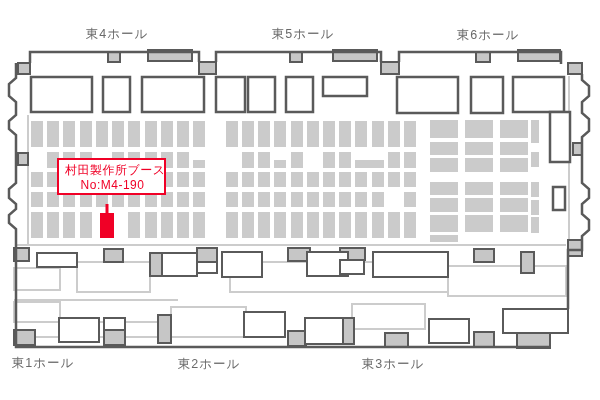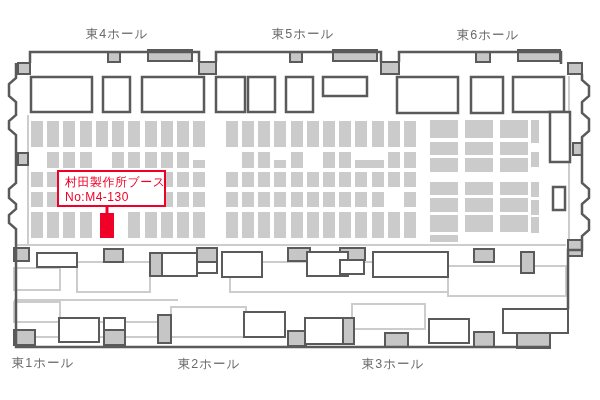--- a/index.html
+++ b/index.html
@@ -238,17 +238,17 @@
       <line x1="107" y1="204" x2="107" y2="216" stroke="#f00026" stroke-width="3"></line>
       <rect x="100" y="213" width="14" height="25" fill="#f00026"></rect>
       <text x="117" y="38" fill="#6a6a6a" font-size="12.5" text-anchor="middle" letter-spacing="1" font-family="&quot;Liberation Sans&quot;,&quot;DejaVu Sans&quot;,sans-serif">東4ホール</text>
       <text x="303" y="38" fill="#6a6a6a" font-size="12.5" text-anchor="middle" letter-spacing="1" font-family="&quot;Liberation Sans&quot;,&quot;DejaVu Sans&quot;,sans-serif">東5ホール</text>
       <text x="488" y="39" fill="#6a6a6a" font-size="12.5" text-anchor="middle" letter-spacing="1" font-family="&quot;Liberation Sans&quot;,&quot;DejaVu Sans&quot;,sans-serif">東6ホール</text>
       <text x="43" y="367" fill="#6a6a6a" font-size="12.5" text-anchor="middle" letter-spacing="1" font-family="&quot;Liberation Sans&quot;,&quot;DejaVu Sans&quot;,sans-serif">東1ホール</text>
       <text x="209" y="368" fill="#6a6a6a" font-size="12.5" text-anchor="middle" letter-spacing="1" font-family="&quot;Liberation Sans&quot;,&quot;DejaVu Sans&quot;,sans-serif">東2ホール</text>
       <text x="393" y="368" fill="#6a6a6a" font-size="12.5" text-anchor="middle" letter-spacing="1" font-family="&quot;Liberation Sans&quot;,&quot;DejaVu Sans&quot;,sans-serif">東3ホール</text>
     </svg>
 
-  <div class="callout" id="callout" style="left: 57px; top: 170px; width: 109px; height: 37px; border: 2px solid rgb(240, 0, 38); color: rgb(240, 0, 38);">
+  <div class="callout" id="callout" style="left: 57px; top: 158px; width: 109px; height: 37px; border: 2px solid rgb(240, 0, 38); color: rgb(240, 0, 38); text-align: center;">
     <span class="cl-line">村田製作所ブース</span>
-    <span class="cl-line">No:M4-130</span>
+    <span class="cl-line">No:M4-190</span>
   </div>
 </div>
 
 </body></html>

